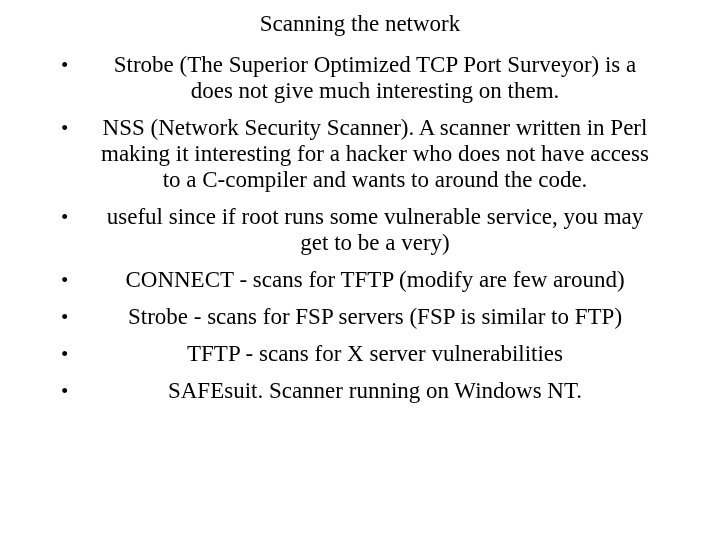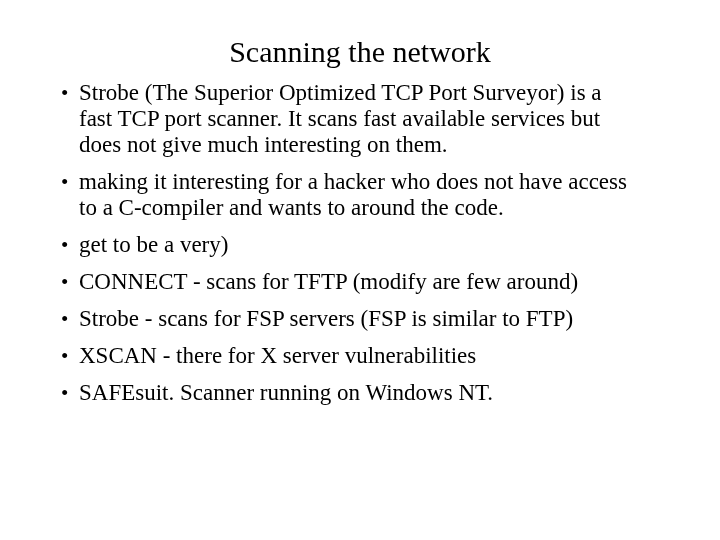--- a/index.html
+++ b/index.html
@@ -14,23 +14,23 @@
     font-family: "Liberation Serif", serif;
     color: #000000;
   }
   .slide {
     position: relative;
     width: 720px;
     height: 540px;
     background: #ffffff;
   }
   .slide-title {
-    margin-top: 32px;
+    margin-top: 4px;
     text-align: center;
-    font-size: 30px;
+    font-size: 23px;
     line-height: 40px;
     font-weight: normal;
     color: #000000;
   }
   .bullet-list {
     margin: 8px 0 0 61px;
     width: 610px;
   }
   .bullet-item {
     display: flex;
@@ -44,51 +44,53 @@
     width: 18px;
     font-size: 21px;
     line-height: 26px;
   }
   .bullet-text {
     flex: 1 1 auto;
   }
   .bullet-line {
     display: block;
     white-space: nowrap;
+    text-align: center;
   }
 </style>
 </head>
 <body>
 
 <div class="slide">
 
   <div class="slide-title">Scanning the network</div>
 
   <div class="bullet-list">
 
     <div class="bullet-item">
       <span class="bullet-marker">•</span>
       <span class="bullet-text">
         <span class="bullet-line">Strobe (The Superior Optimized TCP Port Surveyor) is a</span>
-        <span class="bullet-line">fast TCP port scanner. It scans fast available services but</span>
         <span class="bullet-line">does not give much interesting on them.</span>
       </span>
     </div>
 
     <div class="bullet-item">
       <span class="bullet-marker">•</span>
       <span class="bullet-text">
+        <span class="bullet-line">NSS (Network Security Scanner). A scanner written in Perl</span>
         <span class="bullet-line">making it interesting for a hacker who does not have access</span>
         <span class="bullet-line">to a C-compiler and wants to around the code.</span>
       </span>
     </div>
 
     <div class="bullet-item">
       <span class="bullet-marker">•</span>
       <span class="bullet-text">
+        <span class="bullet-line">useful since if root runs some vulnerable service, you may</span>
         <span class="bullet-line">get to be a very)</span>
       </span>
     </div>
 
     <div class="bullet-item">
       <span class="bullet-marker">•</span>
       <span class="bullet-text">
         <span class="bullet-line">CONNECT - scans for TFTP (modify are few around)</span>
       </span>
     </div>
@@ -96,21 +98,21 @@
     <div class="bullet-item">
       <span class="bullet-marker">•</span>
       <span class="bullet-text">
         <span class="bullet-line">Strobe - scans for FSP servers (FSP is similar to FTP)</span>
       </span>
     </div>
 
     <div class="bullet-item">
       <span class="bullet-marker">•</span>
       <span class="bullet-text">
-        <span class="bullet-line">XSCAN - there for X server vulnerabilities</span>
+        <span class="bullet-line">TFTP - scans for X server vulnerabilities</span>
       </span>
     </div>
 
     <div class="bullet-item">
       <span class="bullet-marker">•</span>
       <span class="bullet-text">
         <span class="bullet-line">SAFEsuit. Scanner running on Windows NT.</span>
       </span>
     </div>
 

